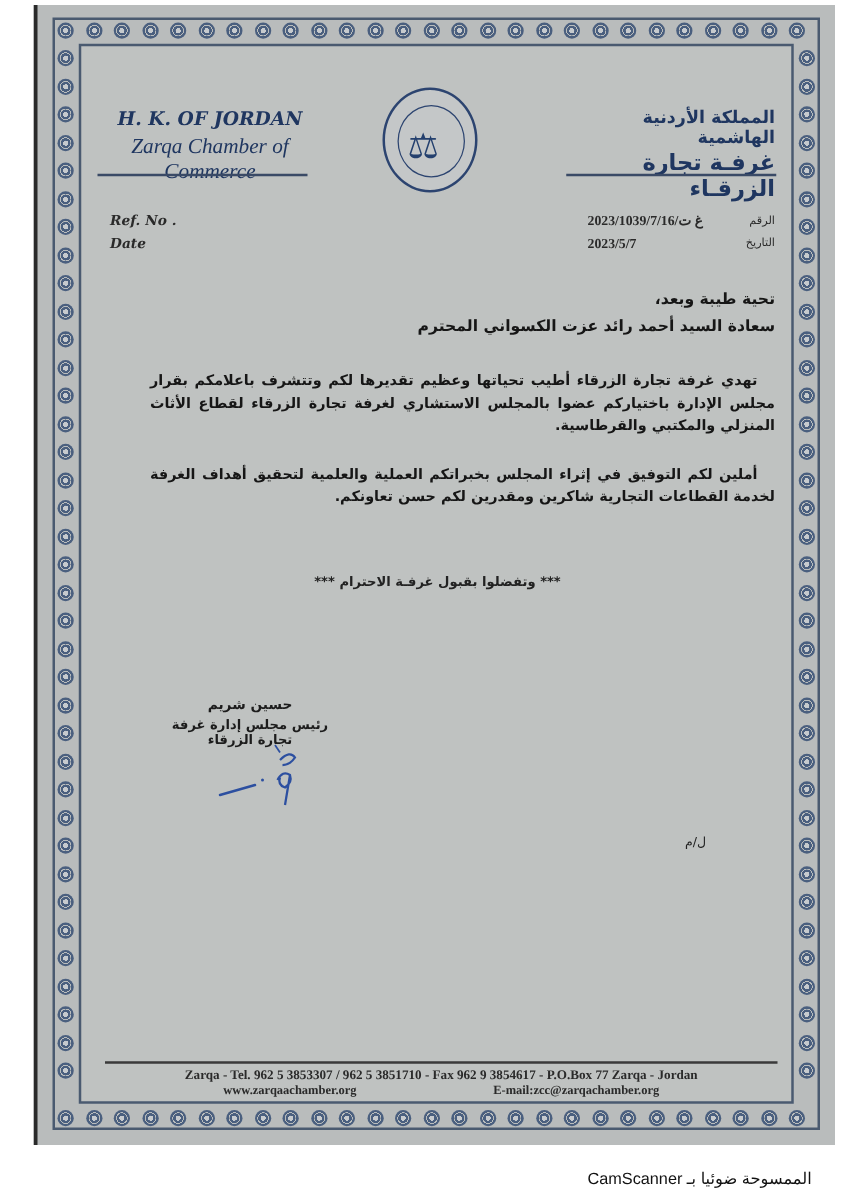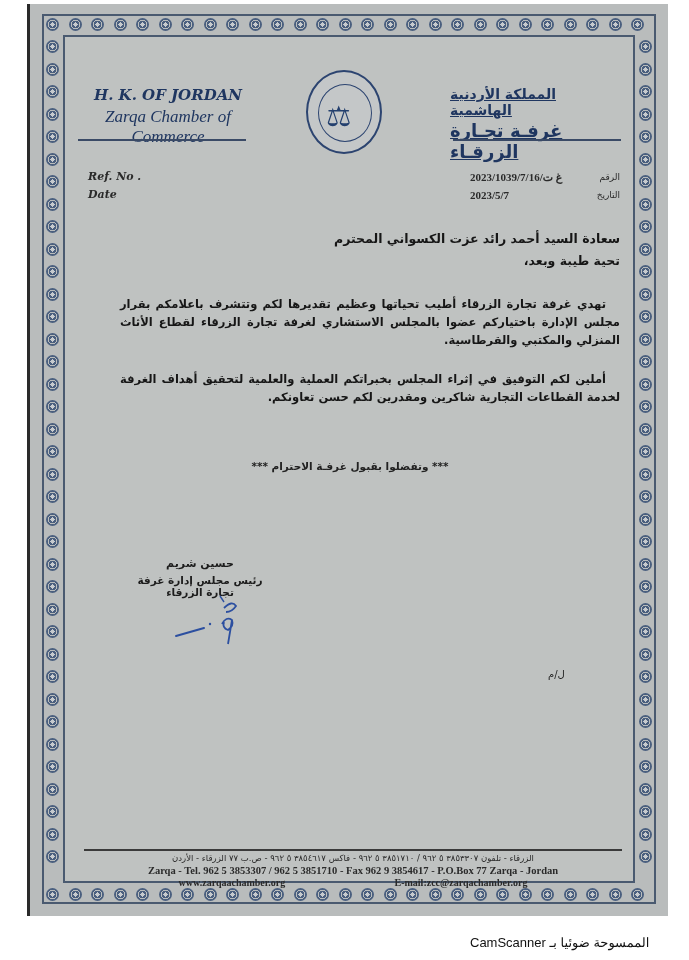--- a/index.html
+++ b/index.html
@@ -27,21 +27,21 @@
   .rosettes { position: absolute; }
   .rosette {
     position: absolute; width: 13px; height: 13px; border-radius: 50%;
     background: radial-gradient(circle, #c8ccd0 0 22%, #3e5578 23% 42%, #b9bcbc 43% 50%, #3e5578 51% 100%);
     opacity: 0.9;
   }
   .header-en { position: absolute; left: 88px; top: 86px; width: 160px; text-align: center; color: #1f3660; }
   .header-en .l1 { font-size: 15px; font-weight: bold; font-style: italic; }
   .header-en .l2 { font-size: 17px; font-style: italic; margin-top: 3px; font-family: "Liberation Serif", serif; }
   .rule-left { position: absolute; left: 78px; top: 139px; width: 168px; height: 2px; background: #3a4a66; }
-  .header-ar { position: absolute; left: 450px; top: 86px; width: 170px; text-align: left; color: #1f3660; direction: rtl; text-decoration: underline; }
+  .header-ar { position: absolute; left: 450px; top: 86px; width: 170px; text-align: right; color: #1f3660; direction: rtl; }
   .header-ar .l1 { font-size: 14px; font-weight: bold; font-family: "DejaVu Sans", sans-serif; }
   .header-ar .l2 { font-size: 18px; font-weight: bold; font-family: "DejaVu Sans", sans-serif; margin-top: 2px; }
   .rule-right { position: absolute; left: 453px; top: 139px; width: 168px; height: 2px; background: #3a4a66; }
   .logo {
     position: absolute; left: 306px; top: 70px; width: 76px; height: 84px; border-radius: 50%;
     border: 2px solid #2c4470; box-sizing: border-box; background: #c4c7c8;
   }
   .logo .ring { position: absolute; left: 10px; top: 12px; width: 52px; height: 56px; border-radius: 50%; border: 1.5px solid #2c4470; }
   .logo .scale { position: absolute; left: 18px; top: 28px; font-size: 28px; color: #24406e; font-family: "DejaVu Sans", sans-serif; }
   .ref-en { position: absolute; left: 88px; top: 168px; font-size: 11px; font-weight: bold; font-style: italic; color: #2a2a2a; line-height: 18px; }
@@ -212,43 +212,43 @@
 </div>
 <div class="rule-left"></div>
 
 <div class="logo">
   <div class="ring"></div>
   <div class="scale">⚖</div>
 </div>
 
 <div class="header-ar">
   <div class="l1">المملكة الأردنية الهاشمية</div>
-  <div class="l2">غرفـة تجـارة الزرقـاء</div>
+  <div class="l2">غرفـة تجارة الزرقـاء</div>
 </div>
 <div class="rule-right"></div>
 
 <div class="ref-en">
   <div>Ref. No .</div>
   <div>Date</div>
 </div>
 
 <div class="ref-ar">
   <div class="row">
     <span class="lbl">الرقم</span>
     <span class="val">غ ت/2023/1039/7/16</span>
   </div>
   <div class="row">
     <span class="lbl">التاريخ</span>
     <span class="val">2023/5/7</span>
   </div>
 </div>
 
 <div class="body-ar salutation">
+  <div>تحية طيبة وبعد،</div>
   <div>سعادة السيد أحمد رائد عزت الكسواني المحترم</div>
-  <div>تحية طيبة وبعد،</div>
 </div>
 
 <div class="body-ar para1">تهدي غرفة تجارة الزرقاء أطيب تحياتها وعظيم تقديرها لكم وتتشرف باعلامكم بقرار مجلس الإدارة باختياركم عضوا بالمجلس الاستشاري لغرفة تجارة الزرقاء لقطاع الأثاث المنزلي والمكتبي والقرطاسية.</div>
 <div class="body-ar para2">أملين لكم التوفيق في إثراء المجلس بخبراتكم العملية والعلمية لتحقيق أهداف الغرفة لخدمة القطاعات التجارية شاكرين ومقدرين لكم حسن تعاونكم.</div>
 
 <div class="closing">*** وتفضلوا بقبول غرفـة الاحترام ***</div>
 
 <div class="signer">
   <div class="name">حسين شريم</div>
   <div class="title">رئيس مجلس إدارة غرفة تجارة الزرقاء</div>
@@ -259,21 +259,20 @@
   <circle cx="38" cy="36" r="1.2" fill="#2c4fa0"></circle>
   <path d="M52 20 Q60 12 64 18 Q60 24 54 24" stroke="#2c4fa0" stroke-width="1.8" fill="none"></path>
   <path d="M50 36 Q54 28 60 32 Q62 38 56 42 Q50 40 52 34 M60 32 L56 56" stroke="#2c4fa0" stroke-width="1.8" fill="none"></path>
   <path d="M48 8 L52 14" stroke="#2c4fa0" stroke-width="1.4" fill="none"></path>
 </svg>
 
 <div class="initials">ل/م</div>
 
 <div class="footer-rule"></div>
 <div class="footer">
-  <div class="ar">الزرقاء - تلفون ٣٨٥٣٣٠٧ ٥ ٩٦٢ / ٣٨٥١٧١٠ ٥ ٩٦٢ - فاكس ٣٨٥٤٦١٧ ٥ ٩٦٢ - ص.ب ٧٧ الزرقاء - الأردن</div>
   <div class="en">Zarqa - Tel. 962 5 3853307 / 962 5 3851710 - Fax 962 9 3854617 - P.O.Box 77 Zarqa - Jordan</div>
   <div class="web">
     <span>www.zarqaachamber.org</span>
     <span>E-mail:zcc@zarqachamber.org</span>
   </div>
 </div>
 
 <div class="camscanner">الممسوحة ضوئيا بـ CamScanner</div>
 
 </body></html>

